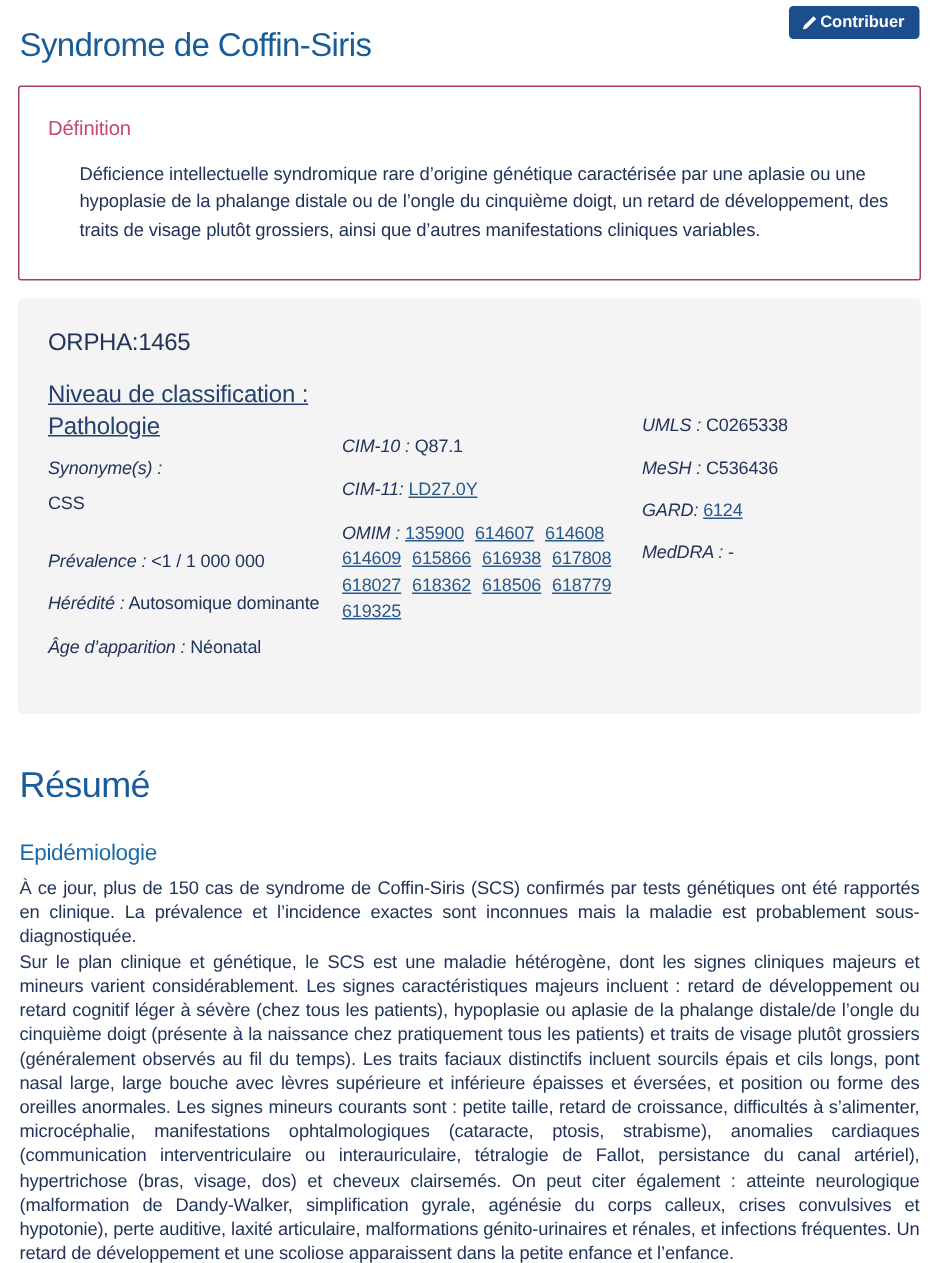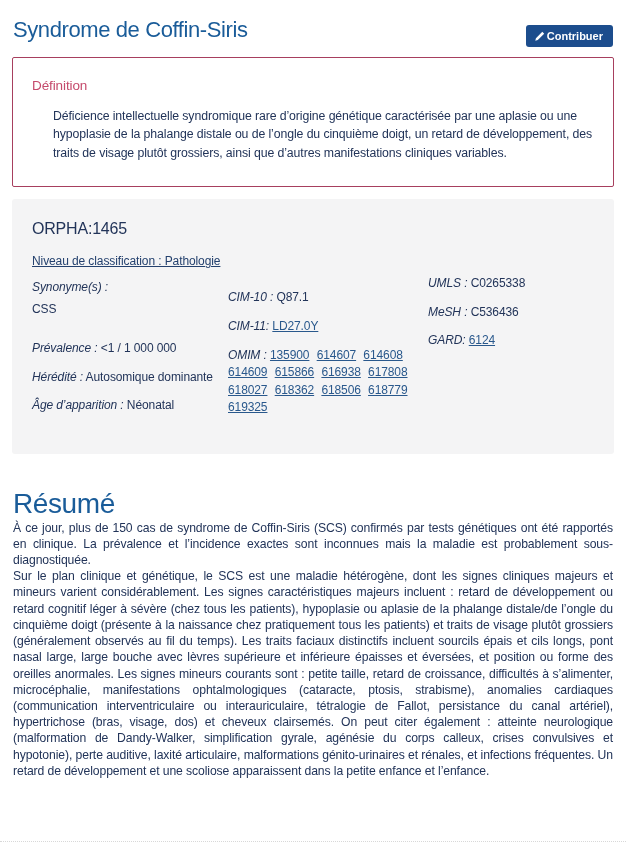--- a/index.html
+++ b/index.html
@@ -8,21 +8,21 @@
     width:626px; min-height:842px; margin:0 auto; position:relative;
     font-family:"Liberation Sans", sans-serif;
     color:#223459; letter-spacing:-0.1px;
   }
   .page { width:626px; min-height:842px; padding-bottom:6px; border-bottom:1px dotted #d8d8d8; }
 
   
   .header { position:relative; padding:17px 13px 14px 13px; }
   .page-title { font-size:22px; font-weight:500; color:#1a5c99; letter-spacing:-0.4px; }
   .contribute-btn {
-    position:absolute; top:25px; right:13px;
+    position:absolute; top:4px; right:13px;
     background:#1c4d8d; color:#ffffff; border:none; border-radius:3px;
     font-family:"Liberation Sans", sans-serif;
     font-size:11px; font-weight:bold; padding:5px 10px 5px 8px;
     display:inline-flex; align-items:center; gap:2px; cursor:pointer;
   }
   .contribute-btn svg { display:block; }
 
   
   .definition-box {
     margin:0 12px; border:1px solid #a73f5e; border-radius:2px;
@@ -37,32 +37,32 @@
     padding:21px 20px 24px 20px;
     display:grid; grid-template-columns:196px 196px 1fr; column-gap:0;
   }
   .orpha-code { font-size:16px; font-weight:400; margin-bottom:16px; letter-spacing:-0.2px; }
   .info-row { font-size:12px; line-height:1.28; margin-bottom:13px; }
   .info-label { font-style:italic; color:#223459; }
   .info-value { color:#223459; }
   a.text-link, a.code-link {
     color:#29588c; cursor:pointer;
   }
-  a.classification-link { color:#24416e; text-decoration:underline; font-size:12px; cursor:pointer; }
+  a.classification-link { color:#24416e; text-decoration:underline; font-size:16px; cursor:pointer; }
   .col-left .classification-wrap { margin-bottom:10px; }
   .col-left .syn-label { margin-bottom:7px; }
   .col-left .syn-value { margin-bottom:24px; }
   .col-mid { padding-top:70px; }
   .col-right { padding-top:56px; padding-left:4px; }
   .omim-row { line-height:1.45; }
   .omim-row a.code-link { margin-right:4px; }
 
   
   .summary { padding:0 13px; }
-  .summary-title { font-size:28px; font-weight:500; color:#1a5c99; margin-top:34px; letter-spacing:-0.4px; }
+  .summary-title { font-size:24px; font-weight:500; color:#1a5c99; margin-top:34px; letter-spacing:-0.4px; }
   .sub-heading { font-size:15px; font-weight:500; color:#1b6aa8; margin-top:22px; margin-bottom:7px; letter-spacing:-0.2px; }
   .sub-text { font-size:12.2px; line-height:1.33; text-align:justify; color:#223459; }
 </style>
 </head>
 <body>
 
 <div class="page">
 
   <div class="header">
     <h1 class="page-title">Syndrome de Coffin-Siris</h1>
@@ -129,26 +129,31 @@
         <span class="info-value">C0265338</span>
       </div>
       <div class="info-row">
         <span class="info-label">MeSH :</span>
         <span class="info-value">C536436</span>
       </div>
       <div class="info-row">
         <span class="info-label">GARD:</span>
         <a class="code-link" href="#">6124</a>
       </div>
+      <div class="info-row">
+        <span class="info-label">MedDRA :</span>
+        <span class="info-value">-</span>
+      </div>
     </div>
 
   </div>
 
   <div class="summary">
     <h2 class="summary-title">Résumé</h2>
 
+    <h3 class="sub-heading">Epidémiologie</h3>
     <p class="sub-text">À ce jour, plus de 150 cas de syndrome de Coffin-Siris (SCS) confirmés par tests génétiques ont été rapportés en clinique. La prévalence et l’incidence exactes sont inconnues mais la maladie est probablement sous-diagnostiquée.</p>
 
     <p class="sub-text">Sur le plan clinique et génétique, le SCS est une maladie hétérogène, dont les signes cliniques majeurs et mineurs varient considérablement. Les signes caractéristiques majeurs incluent : retard de développement ou retard cognitif léger à sévère (chez tous les patients), hypoplasie ou aplasie de la phalange distale/de l’ongle du cinquième doigt (présente à la naissance chez pratiquement tous les patients) et traits de visage plutôt grossiers (généralement observés au fil du temps). Les traits faciaux distinctifs incluent sourcils épais et cils longs, pont nasal large, large bouche avec lèvres supérieure et inférieure épaisses et éversées, et position ou forme des oreilles anormales. Les signes mineurs courants sont : petite taille, retard de croissance, difficultés à s’alimenter, microcéphalie, manifestations ophtalmologiques (cataracte, ptosis, strabisme), anomalies cardiaques (communication interventriculaire ou interauriculaire, tétralogie de Fallot, persistance du canal artériel), hypertrichose (bras, visage, dos) et cheveux clairsemés. On peut citer également : atteinte neurologique (malformation de Dandy-Walker, simplification gyrale, agénésie du corps calleux, crises convulsives et hypotonie), perte auditive, laxité articulaire, malformations génito-urinaires et rénales, et infections fréquentes. Un retard de développement et une scoliose apparaissent dans la petite enfance et l’enfance.</p>
 
   </div>
 
 </div>
 
 </body></html>

